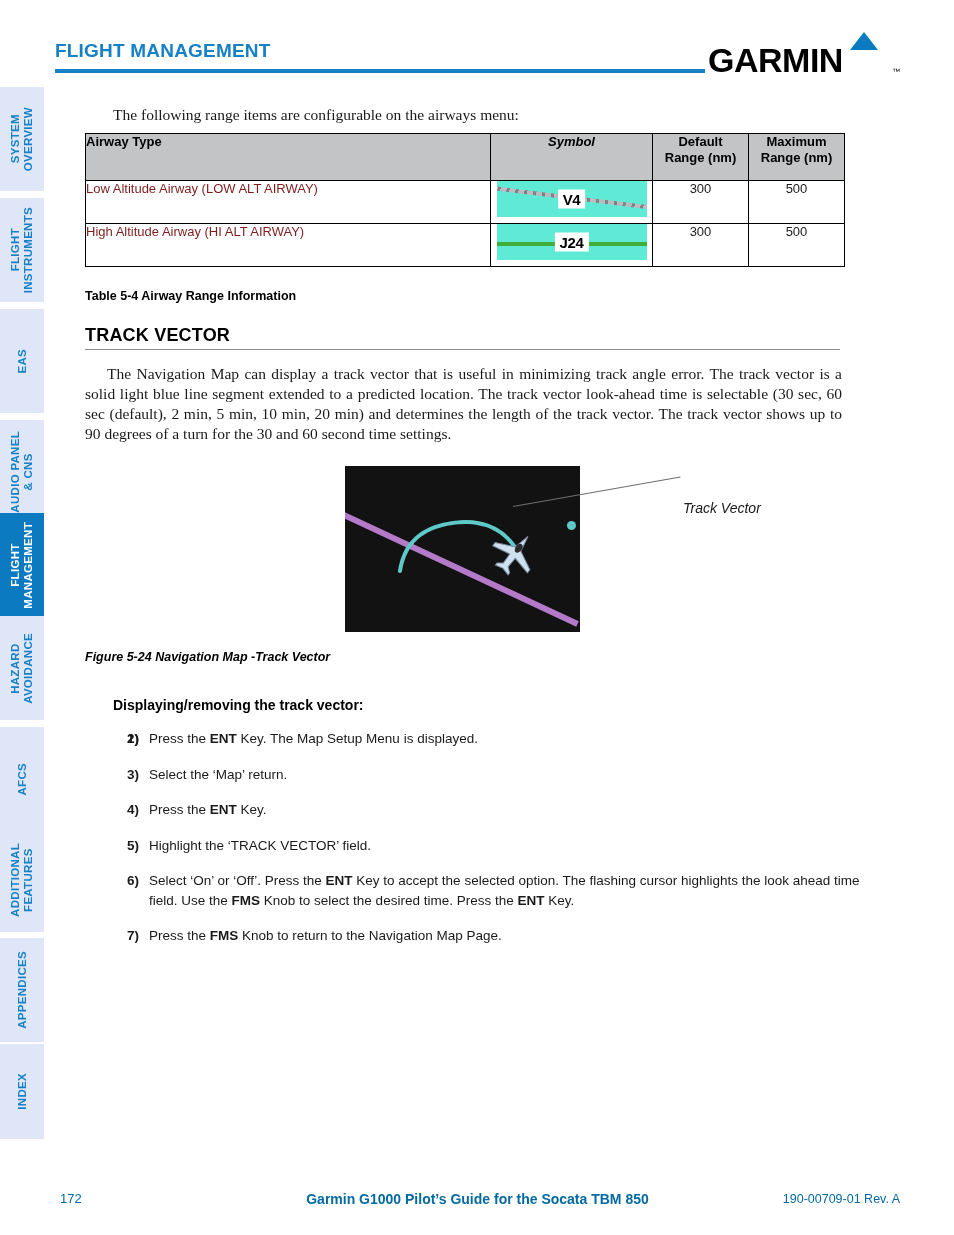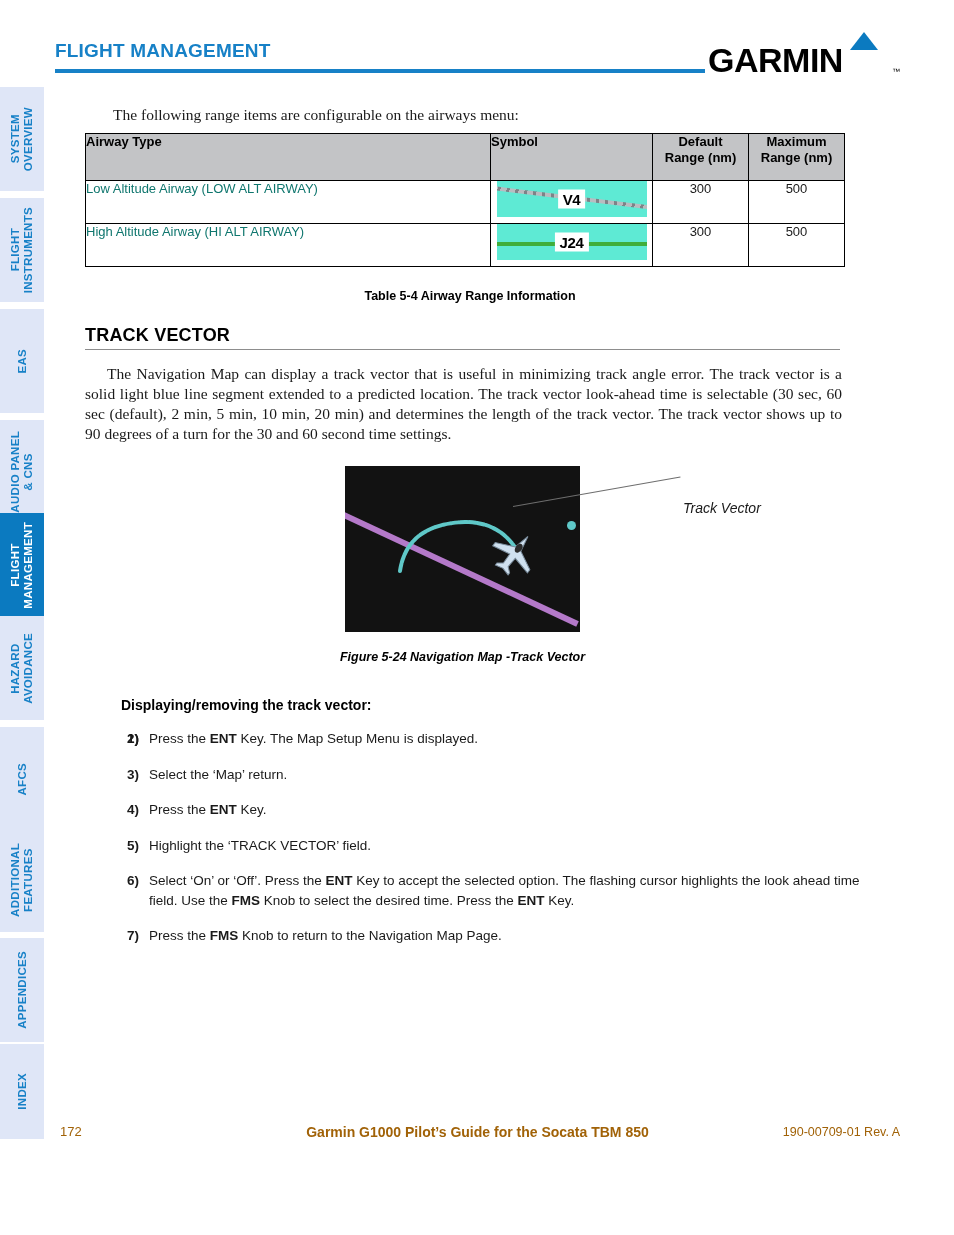--- a/index.html
+++ b/index.html
@@ -142,28 +142,28 @@
   table.airway th {
     background: #c3c4c6;
     font-family: "Liberation Sans", sans-serif;
     font-size: 13px;
     font-weight: bold;
     color: #000;
     height: 46px;
     line-height: 16px;
   }
   th.col-type   { width: 404px; text-align: left;   padding-left: 7px; vertical-align: top; padding-top: 7px;}
-  th.col-symbol { width: 161px; text-align: left; vertical-align: top; padding-top: 7px;}
+  th.col-symbol { width: 161px; text-align: center; vertical-align: top; padding-top: 7px; font-style: italic;}
   th.col-def    { width: 95px;  text-align: center; vertical-align: top; padding-top: 7px;}
   th.col-max    { width: 95px;  vertical-align: top; padding-top: 7px;}
 
   td.cell-type {
     font-family: "Liberation Sans", sans-serif;
     font-size: 13px;
-    color: #0f766e;
+    color: #7f1d1d;
     padding: 7px 0 0 7px;
     height: 42px;
   }
   td.cell-symbol {
     text-align: center;
     padding: 6px 0 6px 0;
   }
   td.cell-num {
     text-align: center;
     font-family: "Liberation Sans", sans-serif;
@@ -208,21 +208,21 @@
     font-family: "Liberation Sans", sans-serif;
     font-weight: bold;
     font-size: 15px;
     line-height: 15px;
     padding: 2px 5px 2px 5px;
     letter-spacing: -0.3px;
   }
 
   
   .caption {
-    text-align: center;
+    text-align: left;
     font-family: "Liberation Sans", sans-serif;
     font-weight: bold;
     font-size: 12.5px;
     color: #000;
   }
   #table-caption { margin-top: 22px; }
 
   
   #section-heading-wrap { margin-top: 22px; }
   #section-heading {
@@ -314,21 +314,21 @@
   }
   #figure-caption { position: absolute; left: 0; top: 184px; width: 755px; font-style: italic; }
 
   
   #proc-title {
     margin-top: 36px;
     font-family: "Liberation Sans", sans-serif;
     font-weight: bold;
     font-size: 14px;
     color: #000;
-    margin-left: 36px;
+    margin-left: 28px;
   }
   ol.steps {
     list-style: none;
     margin: 0;
     padding: 0;
     margin-left: 28px;
     margin-top: 14px;
   }
   ol.steps li {
     position: relative;
@@ -348,26 +348,26 @@
     text-align: right;
     font-weight: bold;
     font-size: 13.5px;
   }
   ol.steps li b { font-weight: bold; }
 
   
   #footer {
     position: absolute;
     left: 55px;
-    top: 1124px;
+    top: 1191px;
     width: 845px;
     height: 20px;
     font-family: "Liberation Sans", sans-serif;
     font-size: 13px;
-    color: #a16207;
+    color: #0369a1;
   }
   #footer-page { position: absolute; left: 5px; top: 0; }
   #footer-center {
     position: absolute;
     left: 0; right: 0;
     text-align: center;
     font-weight: bold;
     font-size: 14px;
   }
   #footer-right { position: absolute; right: 0; top: 1px; font-size: 12.5px; }

